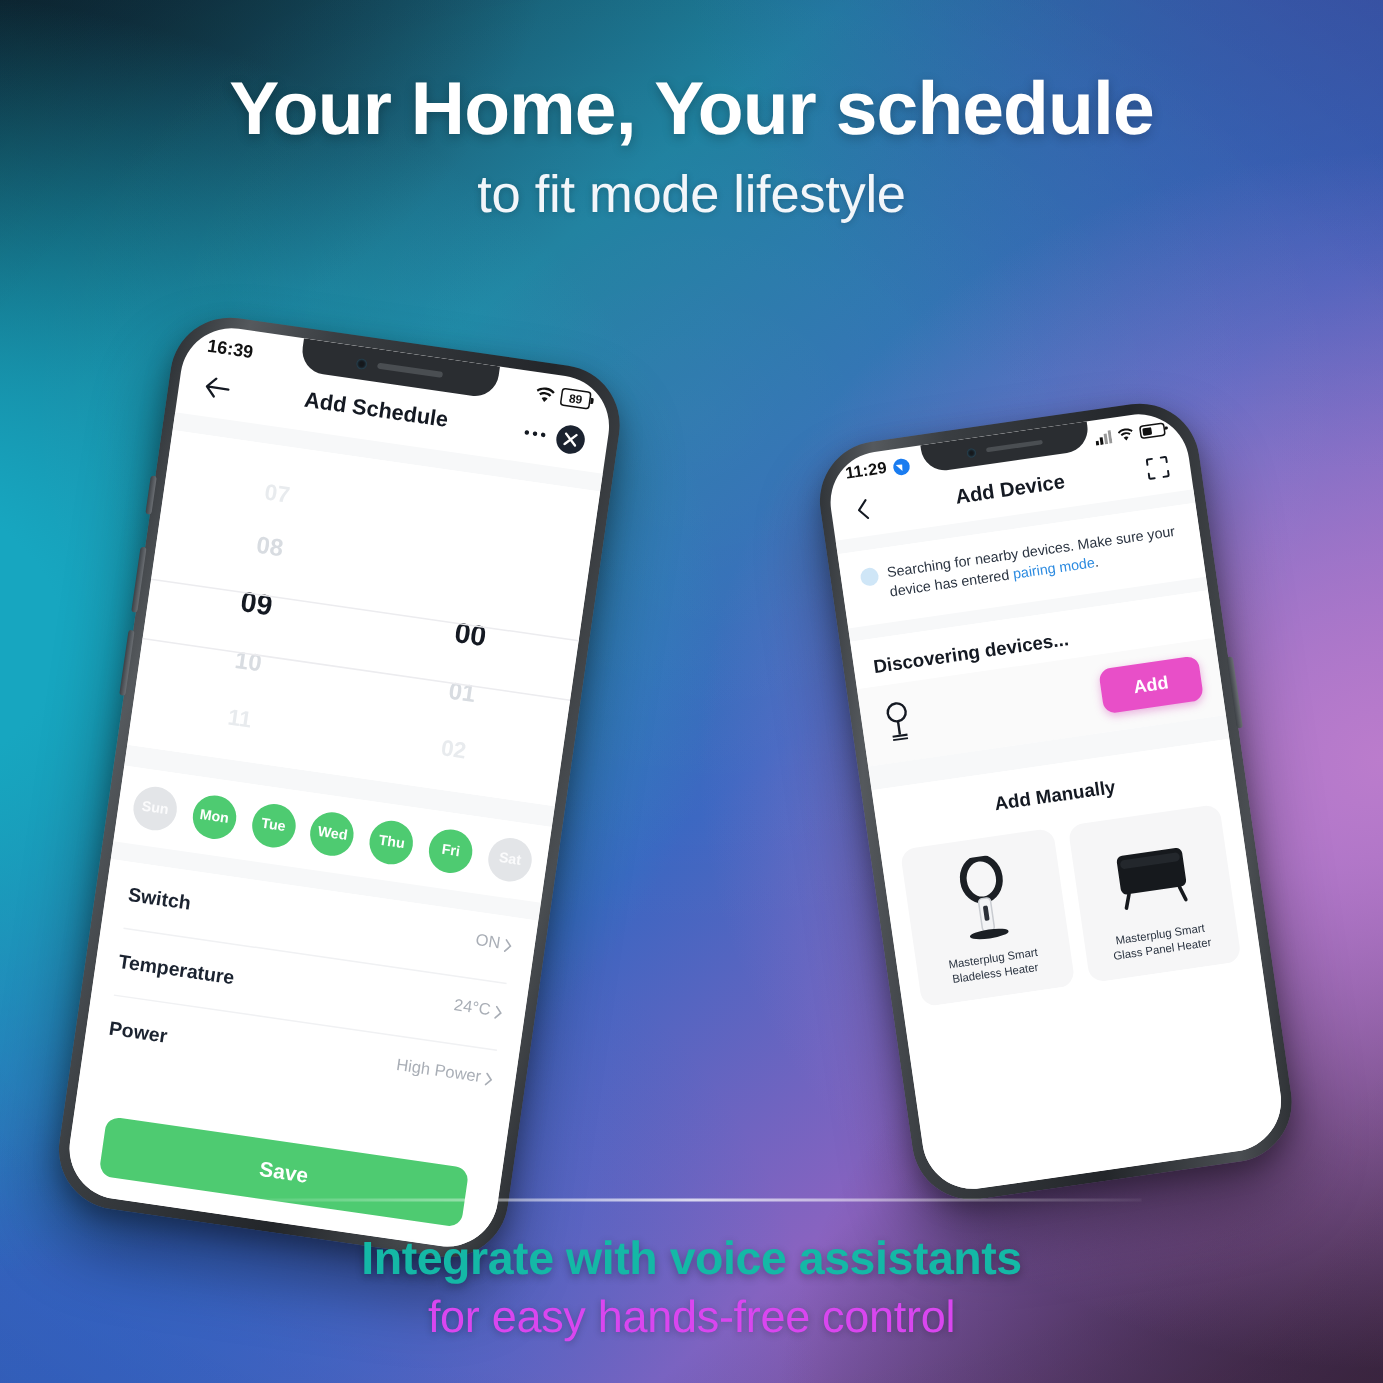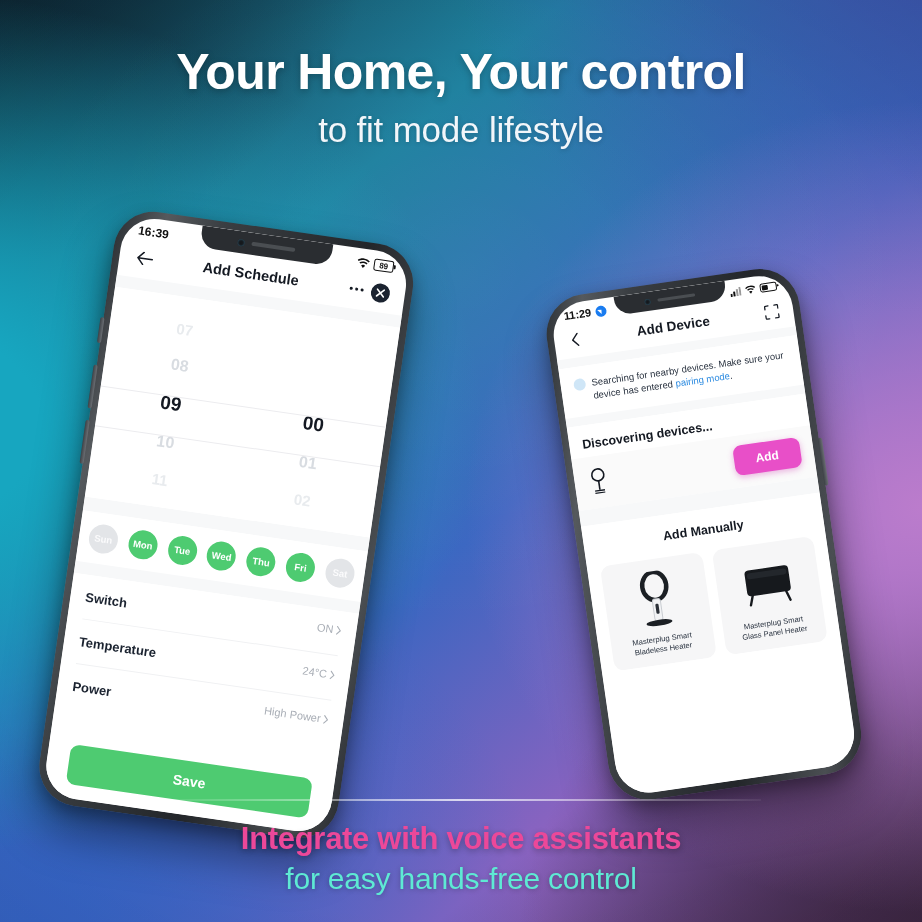--- a/index.html
+++ b/index.html
@@ -40,22 +40,22 @@
     margin-top:10px; font-size:35px; font-weight:400; color:#f2f6fa;
     line-height:1.22; letter-spacing:-0.2px; text-shadow:0 1px 5px rgba(0,0,0,0.2);
   }
 
   
   .footer { position:absolute; left:0; right:0; bottom:26px; text-align:center; z-index:14; }
   .divider {
     width:600px; height:2px; margin:0 auto 20px auto;
     background:linear-gradient(90deg, rgba(255,255,255,0.05), rgba(255,255,255,0.75), rgba(255,255,255,0.05));
   }
-  .f1 { font-size:31px; font-weight:bold; color:#ec4899; letter-spacing:-0.3px; text-shadow:0 2px 6px rgba(0,0,0,0.3); }
-  .f2 { margin-top:5px; font-size:30px; font-weight:400; color:#5eead4; letter-spacing:-0.2px; text-shadow:0 1px 5px rgba(0,0,0,0.25); }
+  .f1 { font-size:31px; font-weight:bold; color:#14b8a6; letter-spacing:-0.3px; text-shadow:0 2px 6px rgba(0,0,0,0.3); }
+  .f2 { margin-top:5px; font-size:30px; font-weight:400; color:#d946ef; letter-spacing:-0.2px; text-shadow:0 1px 5px rgba(0,0,0,0.25); }
 
   
   .footer-mask {
     position:absolute; left:0; right:0; bottom:0; height:128px; z-index:12;
     background:linear-gradient(180deg, rgba(70,70,140,0) 0%, rgba(76,70,135,0.0) 4%, rgba(0,0,0,0) 100%);
   }
 
   
   .phone {
     position:absolute; z-index:8;
@@ -133,21 +133,21 @@
 </style>
 </head>
 <body>
 
 <div class="bg">
   <div class="bg-base"></div>
   <div class="bg-vig"></div>
 </div>
 
 <div class="headline">
-  <div class="h1">Your Home, Your control</div>
+  <div class="h1">Your Home, Your schedule</div>
   <div class="h2">
     <div>to fit mode lifestyle</div>
   </div>
 </div>
 
 <div class="phone" style="left:118px; top:228px; width:302px; height:600px; transform:rotate(8.2deg); transform-origin:50% 0%;">
   <div class="side-btn" style="left:-3px; top:112px; width:4px; height:26px;"></div>
   <div class="side-btn" style="left:-3px; top:160px; width:4px; height:44px;"></div>
   <div class="side-btn" style="left:-3px; top:216px; width:4px; height:44px;"></div>
 

